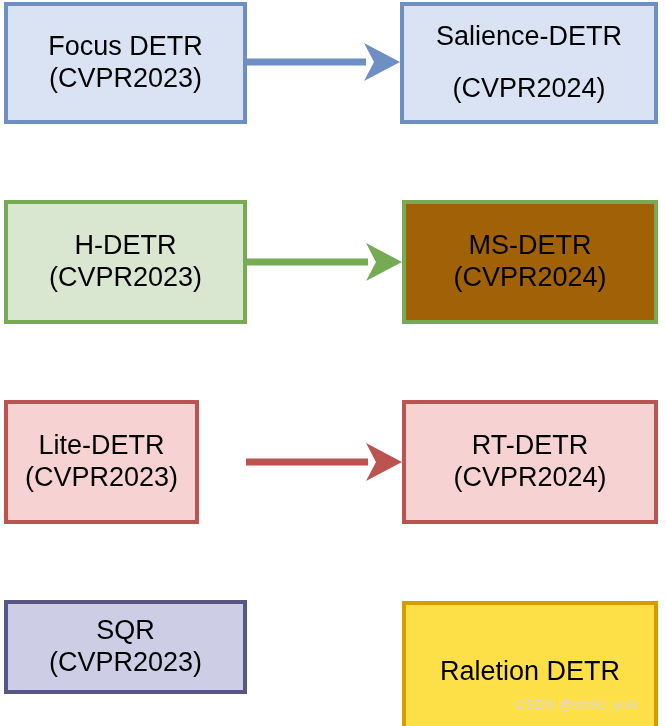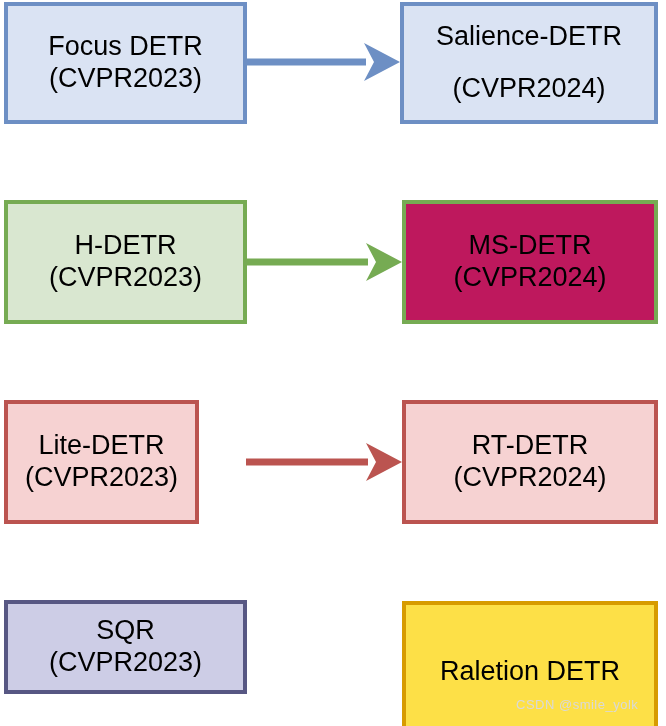--- a/index.html
+++ b/index.html
@@ -67,21 +67,21 @@
   <div class="node" style="left: 400px; top: 2px; width: 258px; height: 122px; background: rgb(218, 227, 243); border: 4px solid rgb(109, 143, 196); gap: 20px;">
     <span class="line1">Salience-DETR</span>
     <span class="line2">(CVPR2024)</span>
   </div>
 
   <div class="node" style="left: 4px; top: 200px; width: 243px; height: 124px; background: rgb(217, 231, 208); border: 4px solid rgb(118, 171, 83); text-align: right;">
     <span class="line1">H-DETR</span>
     <span class="line2">(CVPR2023)</span>
   </div>
 
-  <div class="node" style="left: 402px; top: 200px; width: 256px; height: 124px; background: #be185d; border: 4px solid rgb(118, 171, 83);">
+  <div class="node" style="left: 402px; top: 200px; width: 256px; height: 124px; background: #a16207; border: 4px solid rgb(118, 171, 83);">
     <span class="line1">MS-DETR</span>
     <span class="line2">(CVPR2024)</span>
   </div>
 
   <div class="node" style="left: 4px; top: 400px; width: 195px; height: 124px; background: rgb(246, 210, 210); border: 4px solid rgb(187, 84, 80);">
     <span class="line1">Lite-DETR</span>
     <span class="line2">(CVPR2023)</span>
   </div>
 
   <div class="node" style="left: 402px; top: 400px; width: 256px; height: 124px; background: rgb(246, 210, 210); border: 4px solid rgb(187, 84, 80);">

